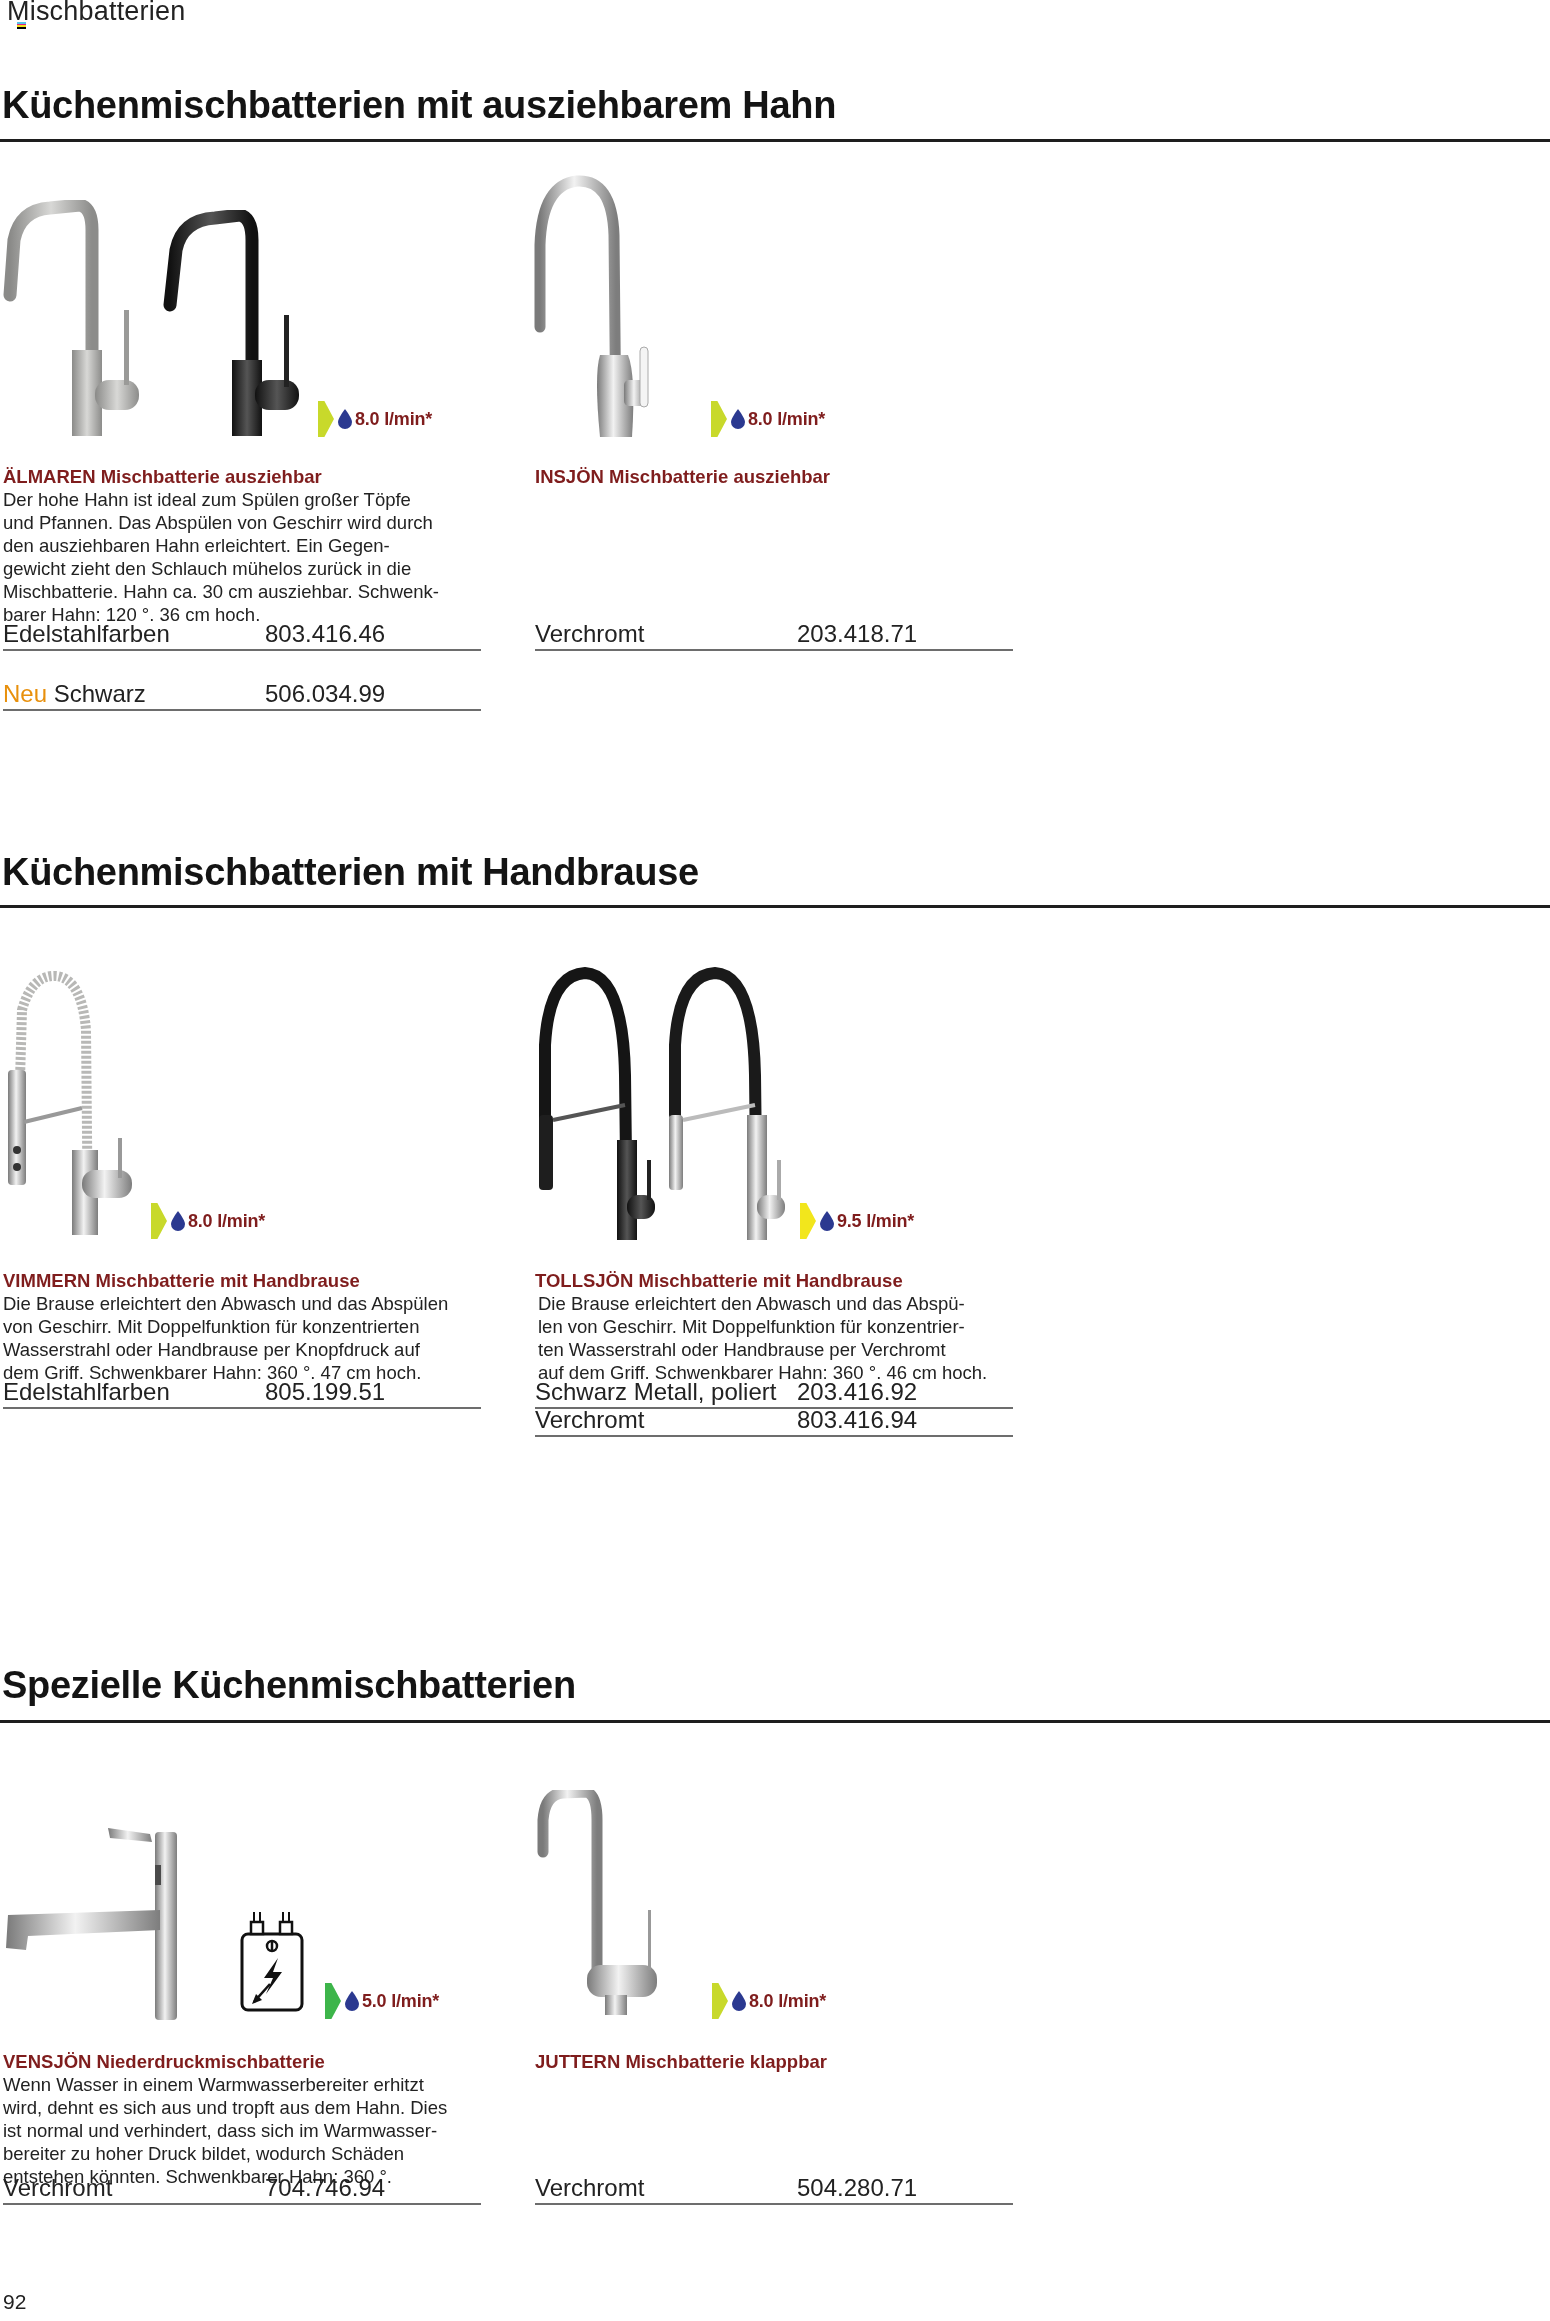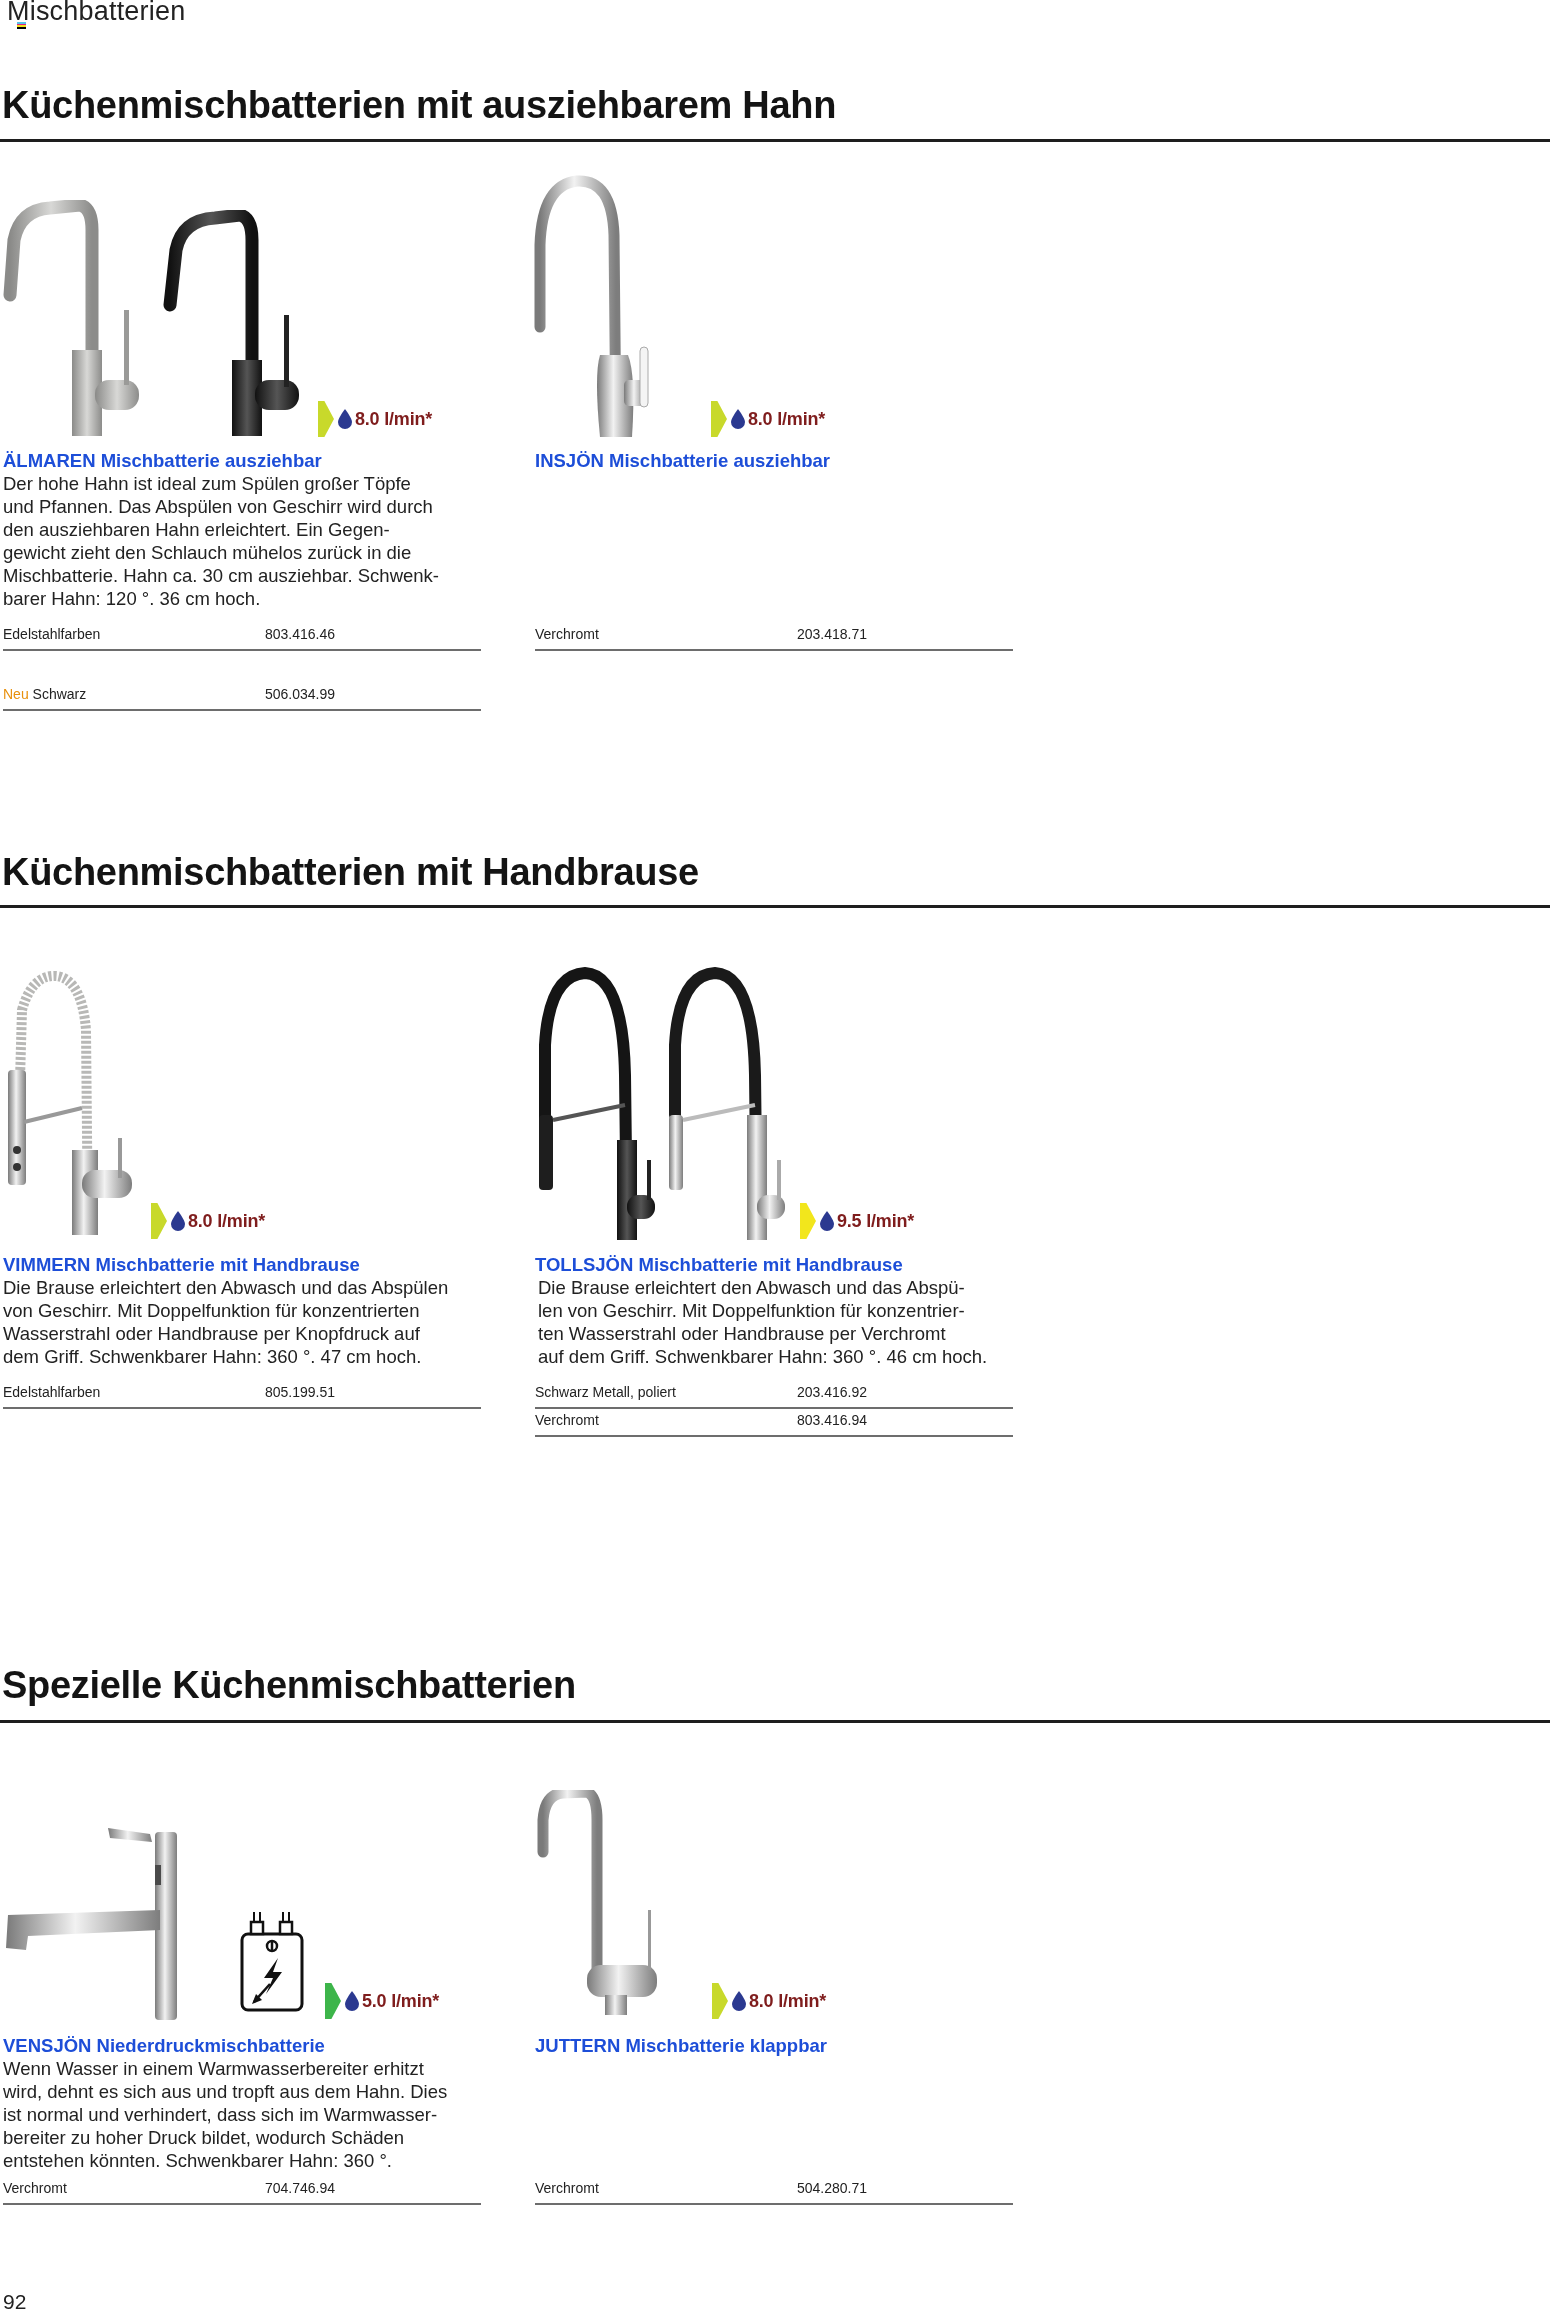--- a/index.html
+++ b/index.html
@@ -6,25 +6,25 @@
   body { width:1550px; height:2321px; position:relative; overflow:hidden;
          font-family:"Liberation Sans","DejaVu Sans",sans-serif; color:#1e1e1e; }
   .abs { position:absolute; }
   .page-header { left:7px; top:-4px; font-size:27px; color:#222; letter-spacing:0.2px; }
   .page-header-mark { left:17px; top:22px; width:9px; height:5px;
                       background:linear-gradient(#55c3ea 0 33%, #e0218a 33% 66%, #f5e21b 66% 100%); }
   .page-header-mark::after { content:""; position:absolute; left:0; top:5px; width:9px; height:2px; background:#000; }
   .section-title { left:2px; font-size:38px; font-weight:bold; color:#141414; white-space:nowrap; letter-spacing:-0.3px; }
   .section-rule { left:0; width:1550px; height:3px; background:#1e1e1e; }
   .product { width:478px; }
-  .p-title { font-size:18.5px; font-weight:bold; color:#1d4ed8; line-height:23px; white-space:nowrap; }
+  .p-title { font-size:18.5px; font-weight:bold; color:#7f1d1d; line-height:23px; white-space:nowrap;margin-top:16px; }
   .p-desc { font-size:18.5px; line-height:23px; color:#222; margin:0; }
   .p-desc span { display:block; white-space:nowrap; }
   .spec-row { position:absolute; left:0; width:478px; height:27px; border-bottom:2px solid #6d6d6d;
-              font-size:14px; line-height:24px; color:#222; }
+              font-size:24px; line-height:24px; color:#222; }
   .spec-row .variant { position:absolute; left:0; top:0; white-space:nowrap; }
   .spec-row .code { position:absolute; left:262px; top:0; white-space:nowrap; }
   .neu { color:#e8900c; }
   .badge { height:36px; display:flex; align-items:center; }
   .badge .arrow { width:16px; height:36px; clip-path:polygon(0 0, 40% 0, 100% 50%, 40% 100%, 0 100%); }
   .badge .drop { width:14px; height:20px; margin-left:4px; }
   .badge .rate { font-size:18px; font-weight:bold; color:#7f1d1d; margin-left:3px; white-space:nowrap; letter-spacing:-0.2px; }
   .faucet { position:absolute; }
   .page-number { left:3px; top:2290px; font-size:21px; color:#222; }
 </style>

